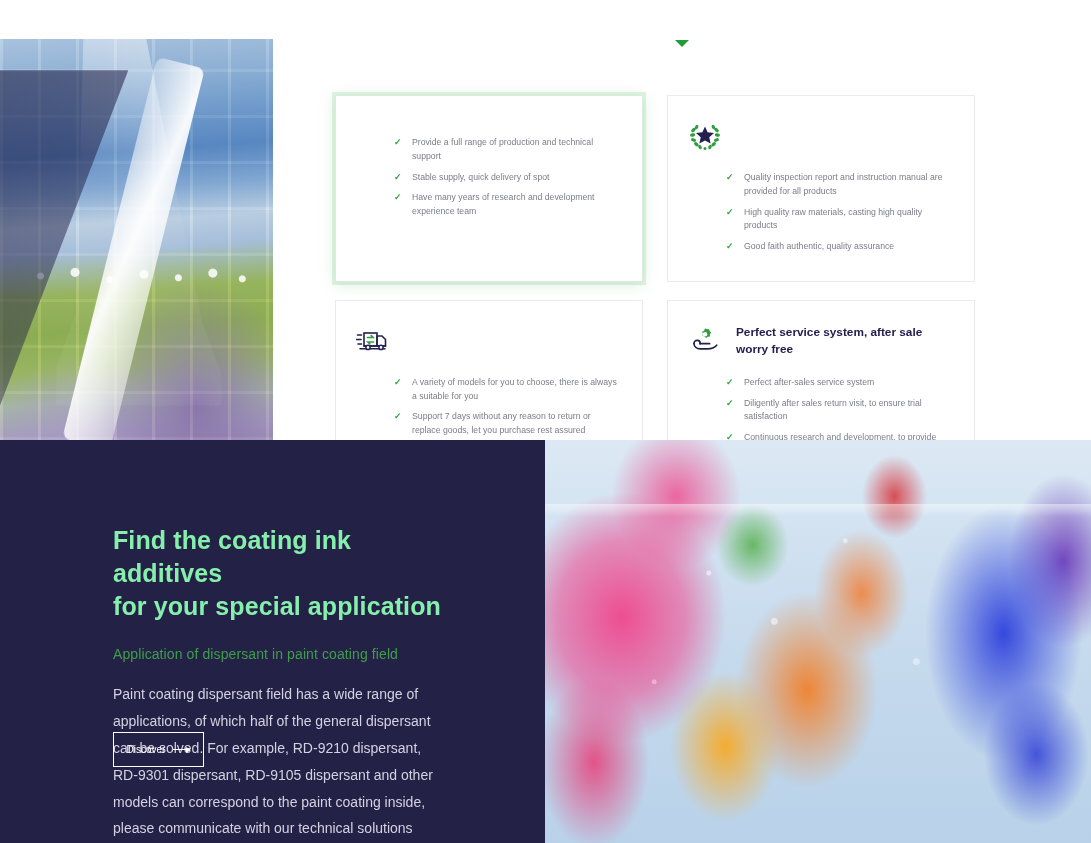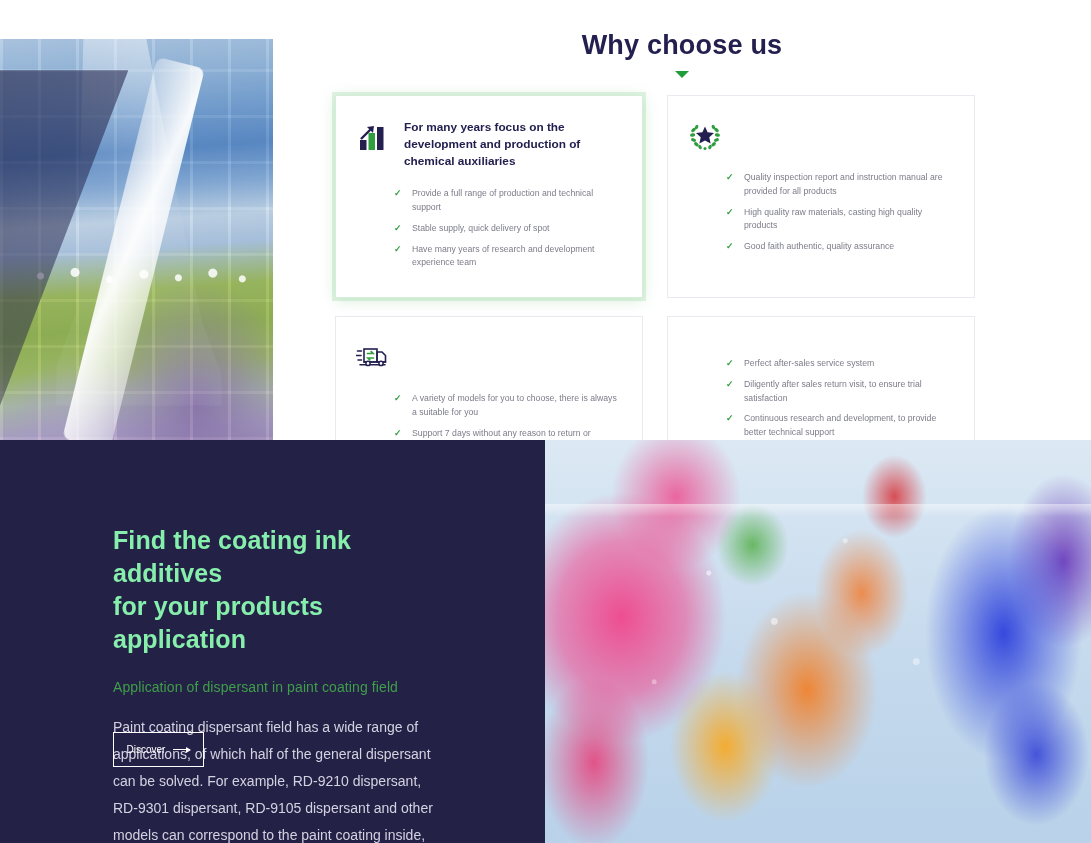--- a/index.html
+++ b/index.html
@@ -153,41 +153,28 @@
 
   <div class="lab-photo">
     <div class="grid-glass"></div>
     <div class="flask"></div>
     <div class="bubbles"></div>
     <div class="rod"></div>
     <div class="overlay-wedge"></div>
   </div>
 
   <div class="section-head">
-    <div class="section-title">Why choose us</div>
     <div class="title-caret"></div>
   </div>
 
   <div class="cards">
 
     <div class="card-row">
 
       <div class="card is-highlight">
-        <div class="card-head">
-          <div class="card-icon">
-            <svg viewBox="0 0 34 34" width="34" height="34">
-              <path d="M5 20 L16 9" stroke="#232050" stroke-width="2.4" fill="none"></path>
-              <path d="M11 8 L18 7 L17 14 Z" fill="#232050"></path>
-              <rect x="4" y="21" width="6.5" height="10" fill="#232050"></rect>
-              <rect x="12.5" y="14" width="6.5" height="17" fill="#2f9e3e"></rect>
-              <rect x="21" y="8" width="6.5" height="23" fill="#232050"></rect>
-            </svg>
-          </div>
-          <div class="card-title">For many years focus on the development and production of chemical auxiliaries</div>
-        </div>
         <ul class="card-list">
           <li>
               <span class="tick">✓</span>
               <span>Provide a full range of production and technical support</span>
             </li>
           <li>
               <span class="tick">✓</span>
               <span>Stable supply, quick delivery of spot</span>
             </li>
           <li>
@@ -270,20 +257,36 @@
               <span>Support 7 days without any reason to return or replace goods, let you purchase rest assured</span>
             </li>
           <li>
               <span class="tick">✓</span>
               <span>Same day delivery, reduce inventory pressure</span>
             </li>
         </ul>
       </div>
 
       <div class="card">
+        <div class="card-head">
+          <div class="card-icon">
+            <svg viewBox="0 0 34 34" width="34" height="34">
+              <g fill="#2f9e3e">
+                <path d="M17 4.2 l1.9 1.1 2.1-.4 .6 2.1 1.6 1.5-1.3 1.7 .1 2.2-2.2 .3-1.7 1.4-1.5-1.6-2.1-.7 .4-2.1-.8-2 2-.9z"></path>
+              </g>
+              <circle cx="17" cy="10.2" r="2.3" fill="#fff"></circle>
+              <g stroke="#232050" stroke-width="1.7" fill="none" stroke-linecap="round" stroke-linejoin="round">
+                <path d="M6 19.5 c0-2.2 2.1-3.6 4-3.1 1.6 .4 2.3 1.9 2 3.3"></path>
+                <path d="M6 19.5 c0 3.2 2.9 5.3 6.3 5.3 h7.3 c4 0 7.3-1.6 9.1-3.6"></path>
+                <path d="M12 19.7 h9.6"></path>
+              </g>
+            </svg>
+          </div>
+          <div class="card-title">Perfect service system, after sale worry free</div>
+        </div>
         <ul class="card-list">
           <li>
               <span class="tick">✓</span>
               <span>Perfect after-sales service system</span>
             </li>
           <li>
               <span class="tick">✓</span>
               <span>Diligently after sales return visit, to ensure trial satisfaction</span>
             </li>
           <li>
@@ -292,21 +295,21 @@
             </li>
         </ul>
       </div>
     </div>
   </div>
 
   <div class="hero">
     <div class="hero-text">
       <div class="hero-h1">
         <div>Find the coating ink additives</div>
-        <div>for your products application</div>
+        <div>for your special application</div>
       </div>
       <div class="hero-sub">Application of dispersant in paint coating field</div>
       <div class="hero-body">Paint coating dispersant field has a wide range of applications, of which half of the general dispersant can be solved. For example, RD-9210 dispersant, RD-9301 dispersant, RD-9105 dispersant and other models can correspond to the paint coating inside, please communicate with our technical solutions before providing the formula and corresponding product model...</div>
     </div>
 
     <button class="discover-btn">
       <span>Discover</span>
       <span class="arrow-right"></span>
     </button>
 

